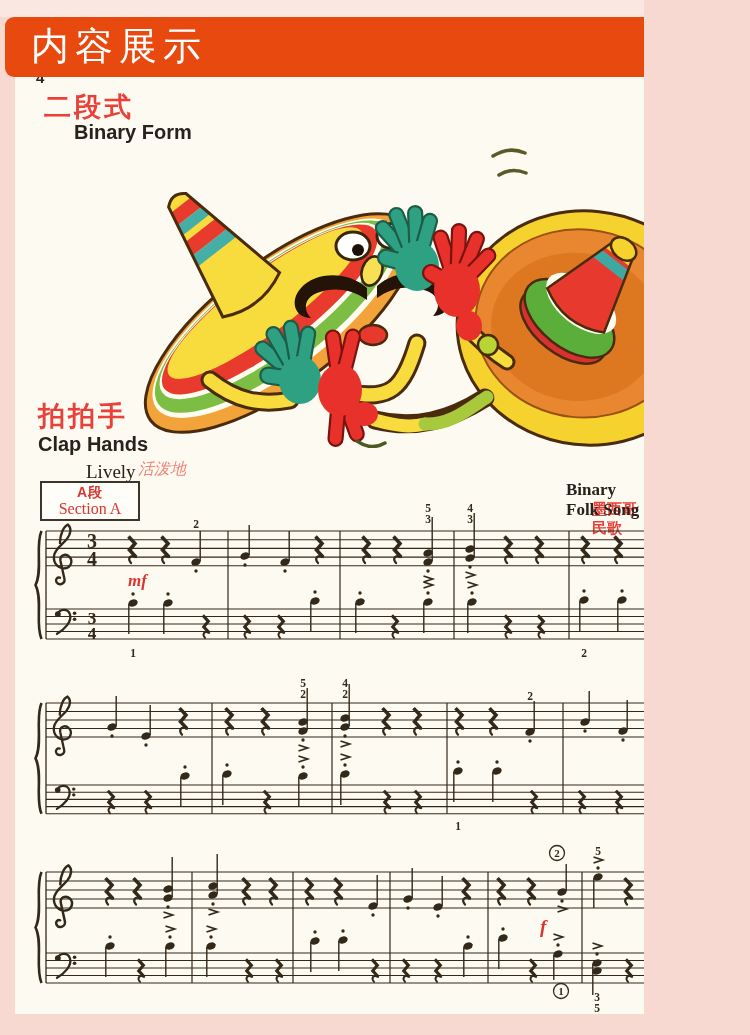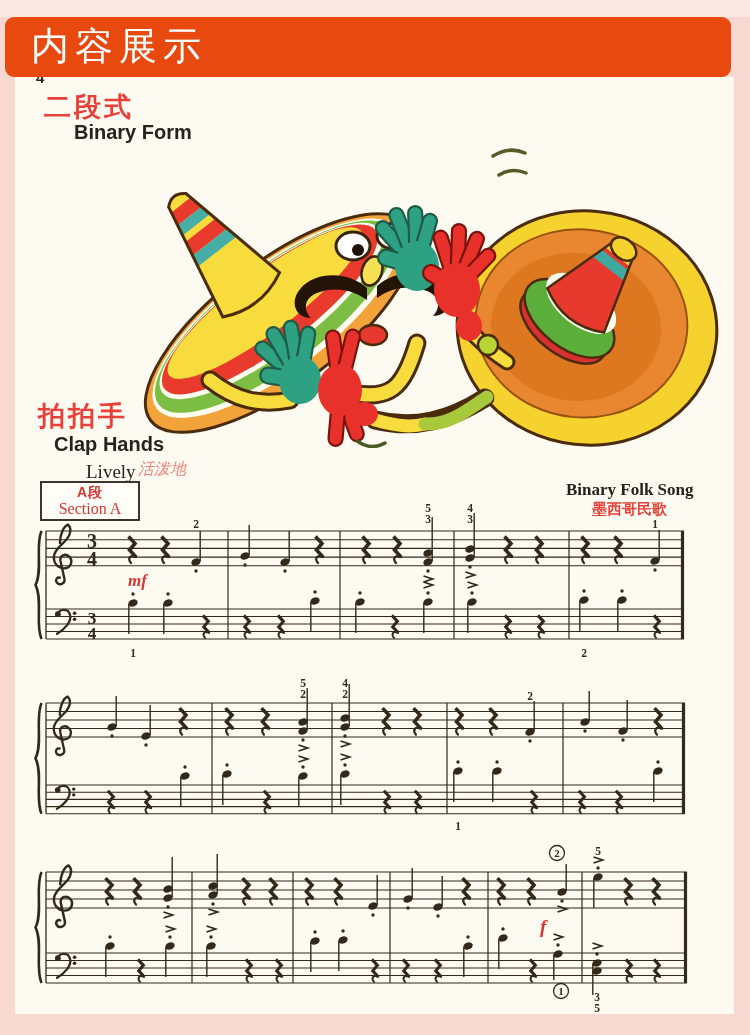--- a/index.html
+++ b/index.html
@@ -1,28 +1,28 @@
 <!DOCTYPE html>
 <html><head>
 <meta charset="utf-8">
 <style>
   html,body{margin:0;padding:0;background:#f7d9d2;}
-  .stage{position:relative;width:750px;height:1035px;overflow:hidden;background:#f7d9d2;
+  .stage{position:relative;width:644px;height:1035px;overflow:hidden;background:#f7d9d2;
          font-family:"Liberation Sans",sans-serif;}
   .topstrip{position:absolute;left:0;top:0;width:750px;height:17px;background:#fae7e2;}
   .page{position:absolute;left:15px;top:77px;width:719px;height:937px;background:#fdfbf1;}
   .banner{position:absolute;left:5px;top:17px;width:700px;height:60px;background:#e8490f;
           border-radius:9px;color:#ffffff;font-size:38px;line-height:59px;padding-left:26px;
           letter-spacing:6px;font-weight:500;}
   .pgpartial{position:absolute;left:36px;top:77px;height:9px;width:20px;overflow:hidden;}
   .pgpartial span{display:block;margin-top:-8px;font-weight:bold;font-size:15px;color:#2a241c;}
   .hzh{position:absolute;font-size:27px;font-weight:700;color:#e9403a;letter-spacing:3px;}
   .hen{position:absolute;font-size:20px;font-weight:600;color:#28221c;}
   #h1zh{left:44px;top:89px;} #h1en{left:26px;top:121px;margin-left:48px;}
-  #h2zh{left:38px;top:398px;} #h2en{left:54px;top:433px;}
+  #h2zh{left:38px;top:398px;} #h2en{left:38px;top:433px;}
   .para{position:absolute;left:38px;top:149px;width:378px;font-size:19px;line-height:27px;
         color:#28221c;text-indent:38px;}
   .red{color:#e9403a;}
   .tempo-en{position:absolute;left:86px;top:461px;font-family:"Liberation Serif",serif;
             font-weight:normal;font-size:19px;color:#28221c;}
   .tempo-zh{position:absolute;left:138px;top:459px;font-size:16px;color:#f08478;font-style:italic;}
   .src-zh{position:absolute;left:592px;top:460px;font-size:15px;font-weight:bold;color:#e8403a;margin-top:40px;}
   .src-en{position:absolute;left:566px;top:480px;font-family:"Liberation Serif",serif;
           font-weight:bold;font-size:17px;color:#28221c;}
   .abox{position:absolute;left:40px;top:481px;width:96px;border:2px solid #3b352c;

